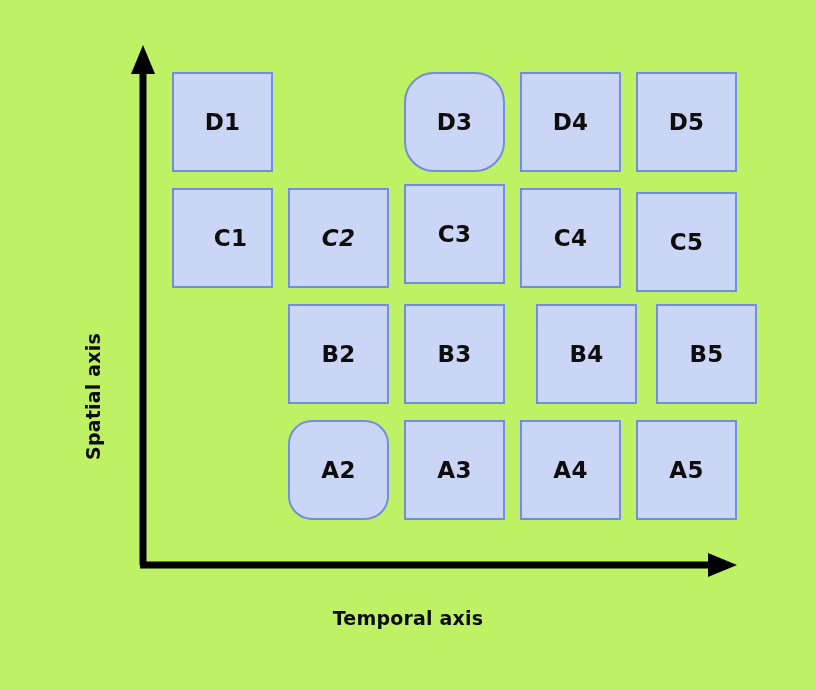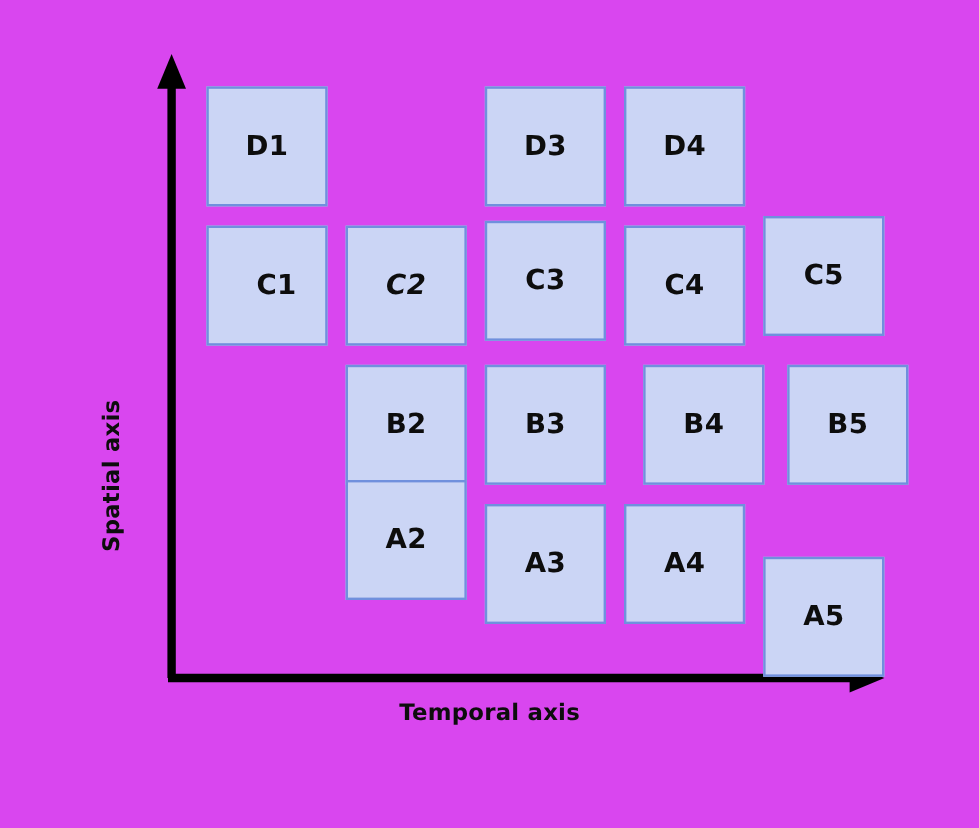--- a/index.html
+++ b/index.html
@@ -8,21 +8,21 @@
     padding: 0;
     background: #ffffff;
   }
   body {
     font-family: "DejaVu Sans", "Liberation Sans", sans-serif;
   }
   #canvas {
     position: relative;
     width: 816px;
     height: 690px;
-    background: #d946ef;
+    background: #bef264;
     overflow: hidden;
   }
   #axes-layer {
     position: absolute;
     left: 0;
     top: 0;
     width: 816px;
     height: 690px;
   }
   #grid-layer {
@@ -56,21 +56,21 @@
     position: absolute;
     font-family: "DejaVu Sans", "Liberation Sans", sans-serif;
     font-size: 19px;
     font-weight: bold;
     color: #0d0d0d;
     white-space: nowrap;
     letter-spacing: 0.2px;
   }
   #x-axis-label {
     left: 0;
-    top: 583px;
+    top: 607px;
     width: 816px;
     text-align: center;
   }
   #y-axis-label {
     left: 0;
     top: 0;
     transform-origin: left top;
     transform: translate(82px, 460px) rotate(-90deg);
   }
 </style>
@@ -88,66 +88,69 @@
     <line x1="140" y1="565" x2="718" y2="565" stroke="#000000" stroke-width="7"></line>
 
     <polygon points="737,565 708,577 708,553" fill="#000000"></polygon>
   </svg>
 
   <div id="grid-layer">
 
     <div class="cell" style="left:172px; top:72px;">
       <span class="cell-label">D1</span>
     </div>
-    <div class="cell" style="left:404px; top:72px;">
+    <div class="cell" style="left:404px; top:72px;border-radius:30px;">
       <span class="cell-label">D3</span>
     </div>
     <div class="cell" style="left:520px; top:72px;">
       <span class="cell-label">D4</span>
+    </div>
+    <div class="cell" style="left:636px; top:72px;">
+      <span class="cell-label">D5</span>
     </div>
 
     <div class="cell" style="left:172px; top:188px;padding-left:16px;">
       <span class="cell-label">C1</span>
     </div>
     <div class="cell" style="left:288px; top:188px;font-style:italic;">
       <span class="cell-label">C2</span>
     </div>
     <div class="cell" style="left:404px; top:184px;">
       <span class="cell-label">C3</span>
     </div>
     <div class="cell" style="left:520px; top:188px;">
       <span class="cell-label">C4</span>
     </div>
-    <div class="cell" style="left:636px; top:180px;">
+    <div class="cell" style="left:636px; top:192px;">
       <span class="cell-label">C5</span>
     </div>
 
     <div class="cell" style="left:288px; top:304px;">
       <span class="cell-label">B2</span>
     </div>
     <div class="cell" style="left:404px; top:304px;">
       <span class="cell-label">B3</span>
     </div>
     <div class="cell" style="left:536px; top:304px;">
       <span class="cell-label">B4</span>
     </div>
     <div class="cell" style="left:656px; top:304px;">
       <span class="cell-label">B5</span>
     </div>
 
-    <div class="cell" style="left:288px; top:400px;">
+    <div class="cell" style="left:288px; top:420px;border-radius:24px;">
       <span class="cell-label">A2</span>
     </div>
     <div class="cell" style="left:404px; top:420px;">
       <span class="cell-label">A3</span>
     </div>
     <div class="cell" style="left:520px; top:420px;">
       <span class="cell-label">A4</span>
     </div>
-    <div class="cell" style="left:636px; top:420px;margin-top:44px;">
+    <div class="cell" style="left:636px; top:420px;">
       <span class="cell-label">A5</span>
     </div>
 
   </div>
 
   <div class="axis-label" id="x-axis-label">Temporal axis</div>
 
   <div class="axis-label" id="y-axis-label">Spatial axis</div>
 
 </div>

